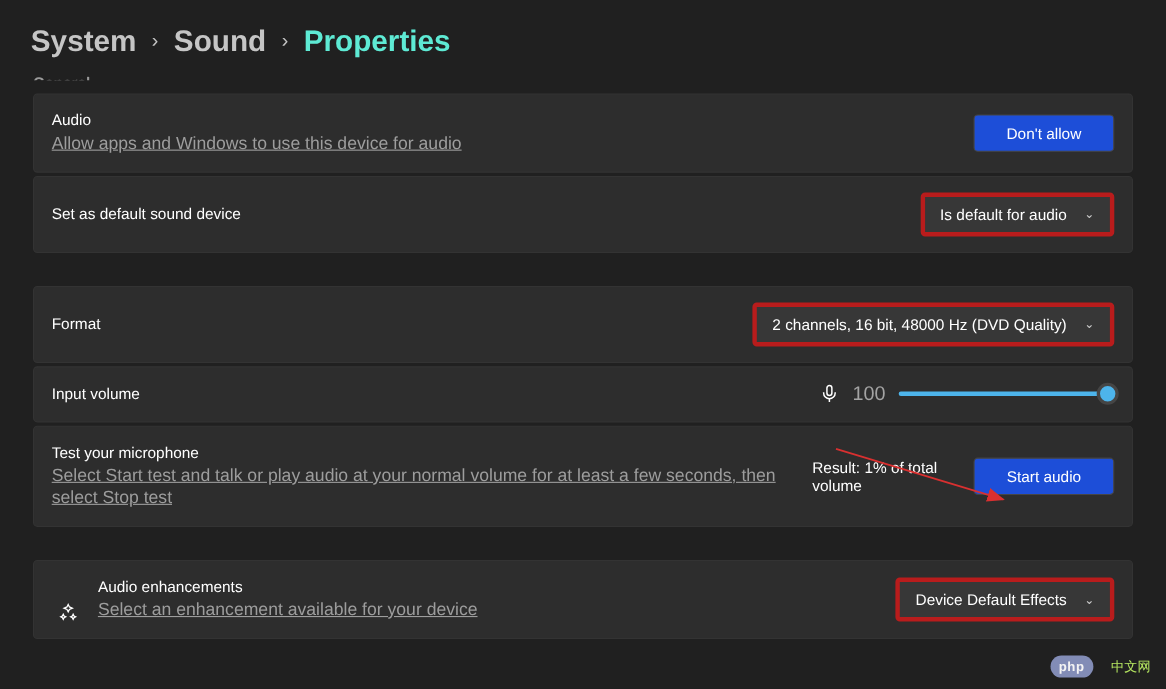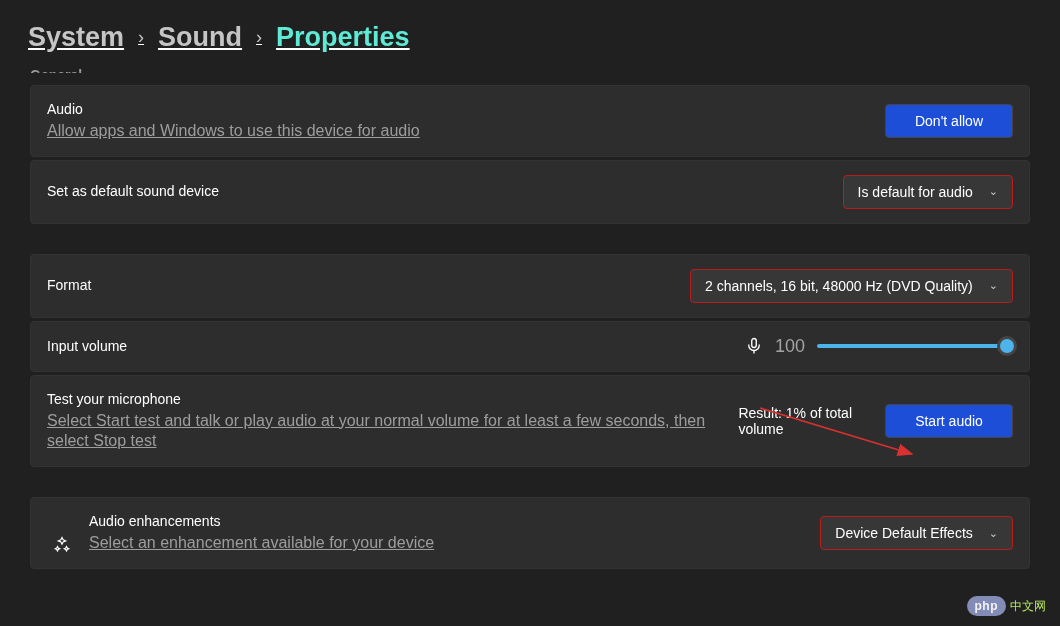--- a/index.html
+++ b/index.html
@@ -15,21 +15,20 @@
       height: 626px;
       overflow: hidden;
       position: relative;
     }
     .breadcrumb {
       display: flex;
       align-items: center;
       padding: 22px 28px 12px;
       font-size: 27px;
       font-weight: 600;
-      text-decoration: underline;
     }
     .breadcrumb .crumb {
       color: #c5c5c5;
     }
     .breadcrumb .crumb.active {
       color: #5eead4;
     }
     .breadcrumb .chevron {
       margin: 0 14px;
       color: #c5c5c5;
@@ -97,21 +96,21 @@
       color: #ffffff;
       font-size: 14px;
       padding: 8px 20px;
       border-radius: 4px;
       cursor: pointer;
       min-width: 128px;
       text-align: center;
     }
     .dropdown {
       background: #373737;
-      border: 1px solid #b91c1c;
+      border: 4px solid #b91c1c;
       color: #ffffff;
       font-size: 14px;
       padding: 8px 14px;
       border-radius: 4px;
       cursor: pointer;
       display: flex;
       align-items: center;
       justify-content: space-between;
       gap: 16px;
     }
@@ -165,21 +164,21 @@
     .arrow-annot {
       position: absolute;
       pointer-events: none;
     }
     .watermark {
       position: absolute;
       right: 14px;
       bottom: 10px;
       display: flex;
       align-items: center;
-      gap: 4px;
+      gap: 16px;
       opacity: 0.95;
     }
     .watermark .pill {
       background: #8892BF;
       color: #ffffff;
       border-radius: 12px;
       font-size: 12px;
       font-weight: 700;
       padding: 3px 8px;
       letter-spacing: 0.5px;

